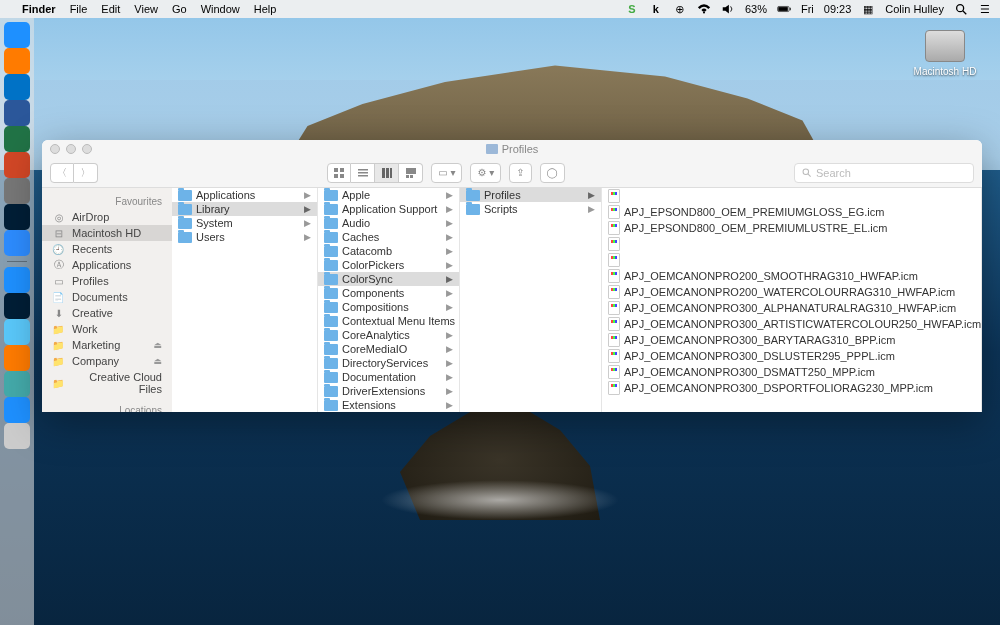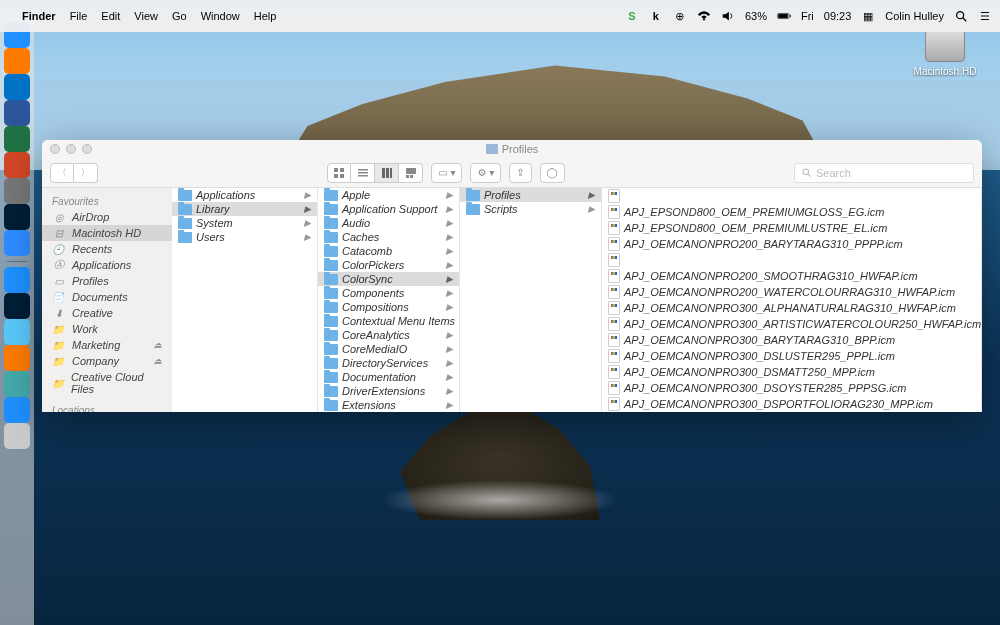--- a/index.html
+++ b/index.html
@@ -4,55 +4,55 @@
 <style>
 * { margin: 0; padding: 0; box-sizing: border-box; font-family: -apple-system, BlinkMacSystemFont, "Helvetica Neue", sans-serif; }
 body { width: 1000px; height: 625px; overflow: hidden; position: relative; background: linear-gradient(180deg, #9ec9e8 0%, #a8cee9 25%, #6b8fa8 50%, #1e4a6b 70%, #0d2f4d 100%); }
 .desktop-bg { position: absolute; inset: 0; z-index: 0; }
 .sky { position: absolute; top: 0; left: 0; right: 0; height: 80px; background: linear-gradient(180deg, #8fc4e8 0%, #a5d0ec 100%); }
 .mountain { position: absolute; top: 60px; left: 28%; width: 55%; height: 110px; background: linear-gradient(180deg, #8a7a5a 0%, #6b5d42 100%); clip-path: polygon(0% 100%, 5% 60%, 15% 40%, 30% 20%, 50% 5%, 70% 15%, 85% 35%, 95% 55%, 100% 100%); }
 .ocean { position: absolute; top: 170px; left: 0; right: 0; bottom: 0; background: linear-gradient(180deg, #1f5c8a 0%, #0c3458 40%, #08253f 100%); }
 .rock { position: absolute; top: 400px; left: 40%; width: 200px; height: 120px; background: radial-gradient(ellipse at center, #3a3428 0%, #1f1b12 100%); clip-path: polygon(10% 100%, 0% 60%, 15% 30%, 35% 10%, 60% 5%, 80% 25%, 95% 55%, 100% 100%); }
 .wave { position: absolute; top: 480px; left: 38%; width: 240px; height: 40px; background: radial-gradient(ellipse at center, rgba(255,255,255,0.6) 0%, rgba(255,255,255,0) 70%); }
 
-.menubar { position: absolute; top: 0; left: 0; right: 0; height: 32px; background: rgba(240,240,240,0.95); display: flex; align-items: center; font-size: 11px; color: #000; z-index: 100; padding: 0 8px; }
+.menubar { position: absolute; top: 0; left: 0; right: 0; height: 18px; background: rgba(240,240,240,0.95); display: flex; align-items: center; font-size: 11px; color: #000; z-index: 100; padding: 0 8px; }
 .menubar .left { display: flex; align-items: center; gap: 14px; }
 .menubar .left .apple { font-size: 12px; }
 .menubar .left .app { font-weight: 600; }
 .menubar .right { margin-left: auto; display: flex; align-items: center; gap: 10px; }
 .menubar .right svg { width: 14px; height: 14px; }
 .menubar .right .icon { width:14px; display:inline-flex; justify-content:center; }
 
 .dock { position: absolute; left: 0; top: 18px; bottom: 0; width: 34px; background: rgba(230,230,230,0.55); display: flex; flex-direction: column; align-items: center; padding: 4px 0; gap: 3px; z-index: 50; }
 .dock .app-icon { width: 26px; height: 26px; border-radius: 5px; background: #666; display: flex; align-items: center; justify-content: center; font-size: 11px; color: #fff; }
 .dock .sep { width: 20px; height: 1px; background: rgba(0,0,0,0.3); margin: 2px 0; }
 
 .desktop-icon { position: absolute; top: 30px; right: 20px; width: 70px; text-align: center; z-index: 10; }
 .desktop-icon .hd { width: 40px; height: 32px; margin: 0 auto 4px; background: linear-gradient(180deg, #ddd 0%, #aaa 100%); border-radius: 4px; border: 1px solid #888; }
 .desktop-icon .lbl { font-size: 10px; color: #fff; text-shadow: 0 1px 2px rgba(0,0,0,0.7); }
 
-.finder-window { position: absolute; top: 140px; left: 42px; width: 940px; height: 272px; background: #fff; border-radius: 6px 6px 0 0; box-shadow: 0 10px 40px rgba(0,0,0,0.35); z-index: 60; overflow: hidden; display: flex; flex-direction: column; }
+.finder-window { position: absolute; top: 140px; left: 42px; width: 940px; height: 272px; background: #fff; border-radius: 6px 6px 0 0; box-shadow: 0 10px 40px rgba(0,0,0,0.35); z-index: 60; overflow: hidden; display: flex; flex-direction: column; text-align: right; }
 .fw-titlebar { height: 18px; background: #f5f5f5; display: flex; align-items: center; justify-content: center; font-size: 11px; color: #888; position: relative; }
 .fw-titlebar .traffic { position: absolute; left: 8px; display: flex; gap: 6px; }
 .fw-titlebar .traffic span { width: 10px; height: 10px; border-radius: 50%; background: #ddd; border: 0.5px solid #bbb; }
 .fw-titlebar .title-icon { width: 12px; height: 10px; background: #9cb8d8; border-radius: 1px; margin-right: 4px; }
 .fw-toolbar { height: 30px; background: #f5f5f5; border-bottom: 1px solid #ddd; display: flex; align-items: center; padding: 0 8px; gap: 8px; }
 .fw-toolbar .navbtns { display: flex; }
 .fw-toolbar .navbtn { width: 24px; height: 20px; border: 1px solid #ccc; background: #fff; display: flex; align-items: center; justify-content: center; font-size: 10px; color: #888; }
 .fw-toolbar .navbtn:first-child { border-radius: 4px 0 0 4px; }
 .fw-toolbar .navbtn:last-child { border-radius: 0 4px 4px 0; border-left: none; }
 .fw-toolbar .spacer { flex: 1; }
 .fw-toolbar .viewbtns { display: flex; }
 .fw-toolbar .viewbtn { width: 24px; height: 20px; border: 1px solid #ccc; background: #fff; border-left: none; display:flex; align-items:center; justify-content:center;}
 .fw-toolbar .viewbtn:first-child { border-left: 1px solid #ccc; border-radius: 4px 0 0 4px; }
 .fw-toolbar .viewbtn:last-child { border-radius: 0 4px 4px 0; }
 .fw-toolbar .tbtn { height: 20px; padding: 0 6px; border: 1px solid #ccc; background: #fff; border-radius: 4px; display:flex; align-items:center; justify-content:center; font-size:10px; color:#888; }
 .fw-toolbar .search { width: 180px; height: 20px; border: 1px solid #ddd; background: #fff; border-radius: 4px; display: flex; align-items: center; padding: 0 6px; font-size: 11px; color: #bbb; gap: 4px; }
 
-.fw-body { flex: 1; display: flex; overflow: hidden; font-style: italic; }
+.fw-body { flex: 1; display: flex; overflow: hidden; }
 .sidebar { width: 130px; background: #f2f0ee; padding: 6px 0; font-size: 11px; overflow-y: auto; }
 .sidebar .section-title { color: #888; font-size: 10px; padding: 2px 10px; }
 .sidebar .item { display: flex; align-items: center; gap: 6px; padding: 2px 10px; color: #444; cursor: default; }
 .sidebar .item.selected { background: #d8d6d4; }
 .sidebar .item .sicon { width: 14px; height: 12px; display: flex; align-items: center; justify-content: center; color: #888; font-size:10px;}
 .sidebar .item .eject { margin-left: auto; font-size: 9px; color: #999; }
 
 .columns { flex: 1; display: flex; background: #fff; overflow: hidden; }
 .col { border-right: 1px solid #e5e5e5; overflow-y: auto; font-size: 11px; }
 .col.c0 { width: 146px; }
@@ -394,21 +394,20 @@
           <div class="row">
             <span class="picon"></span>
             <span>APJ_EPSOND800_OEM_PREMIUMGLOSS_EG.icm</span>
           </div>
           <div class="row">
             <span class="picon"></span>
             <span>APJ_EPSOND800_OEM_PREMIUMLUSTRE_EL.icm</span>
           </div>
           <div class="row">
             <span class="picon"></span>
-            <span>APJ_OEMCANONPRO200_BARYTARAG310_PPPP.icm</span>
           </div>
           <div class="row">
             <span class="picon"></span>
           </div>
           <div class="row">
             <span class="picon"></span>
             <span>APJ_OEMCANONPRO200_SMOOTHRAG310_HWFAP.icm</span>
           </div>
           <div class="row">
             <span class="picon"></span>
@@ -426,24 +425,20 @@
             <span class="picon"></span>
             <span>APJ_OEMCANONPRO300_BARYTARAG310_BPP.icm</span>
           </div>
           <div class="row">
             <span class="picon"></span>
             <span>APJ_OEMCANONPRO300_DSLUSTER295_PPPL.icm</span>
           </div>
           <div class="row">
             <span class="picon"></span>
             <span>APJ_OEMCANONPRO300_DSMATT250_MPP.icm</span>
-          </div>
-          <div class="row">
-            <span class="picon"></span>
-            <span>APJ_OEMCANONPRO300_DSOYSTER285_PPPSG.icm</span>
           </div>
           <div class="row">
             <span class="picon"></span>
             <span>APJ_OEMCANONPRO300_DSPORTFOLIORAG230_MPP.icm</span>
           </div>
         </div>
     </div>
   </div>
 </div>
 

